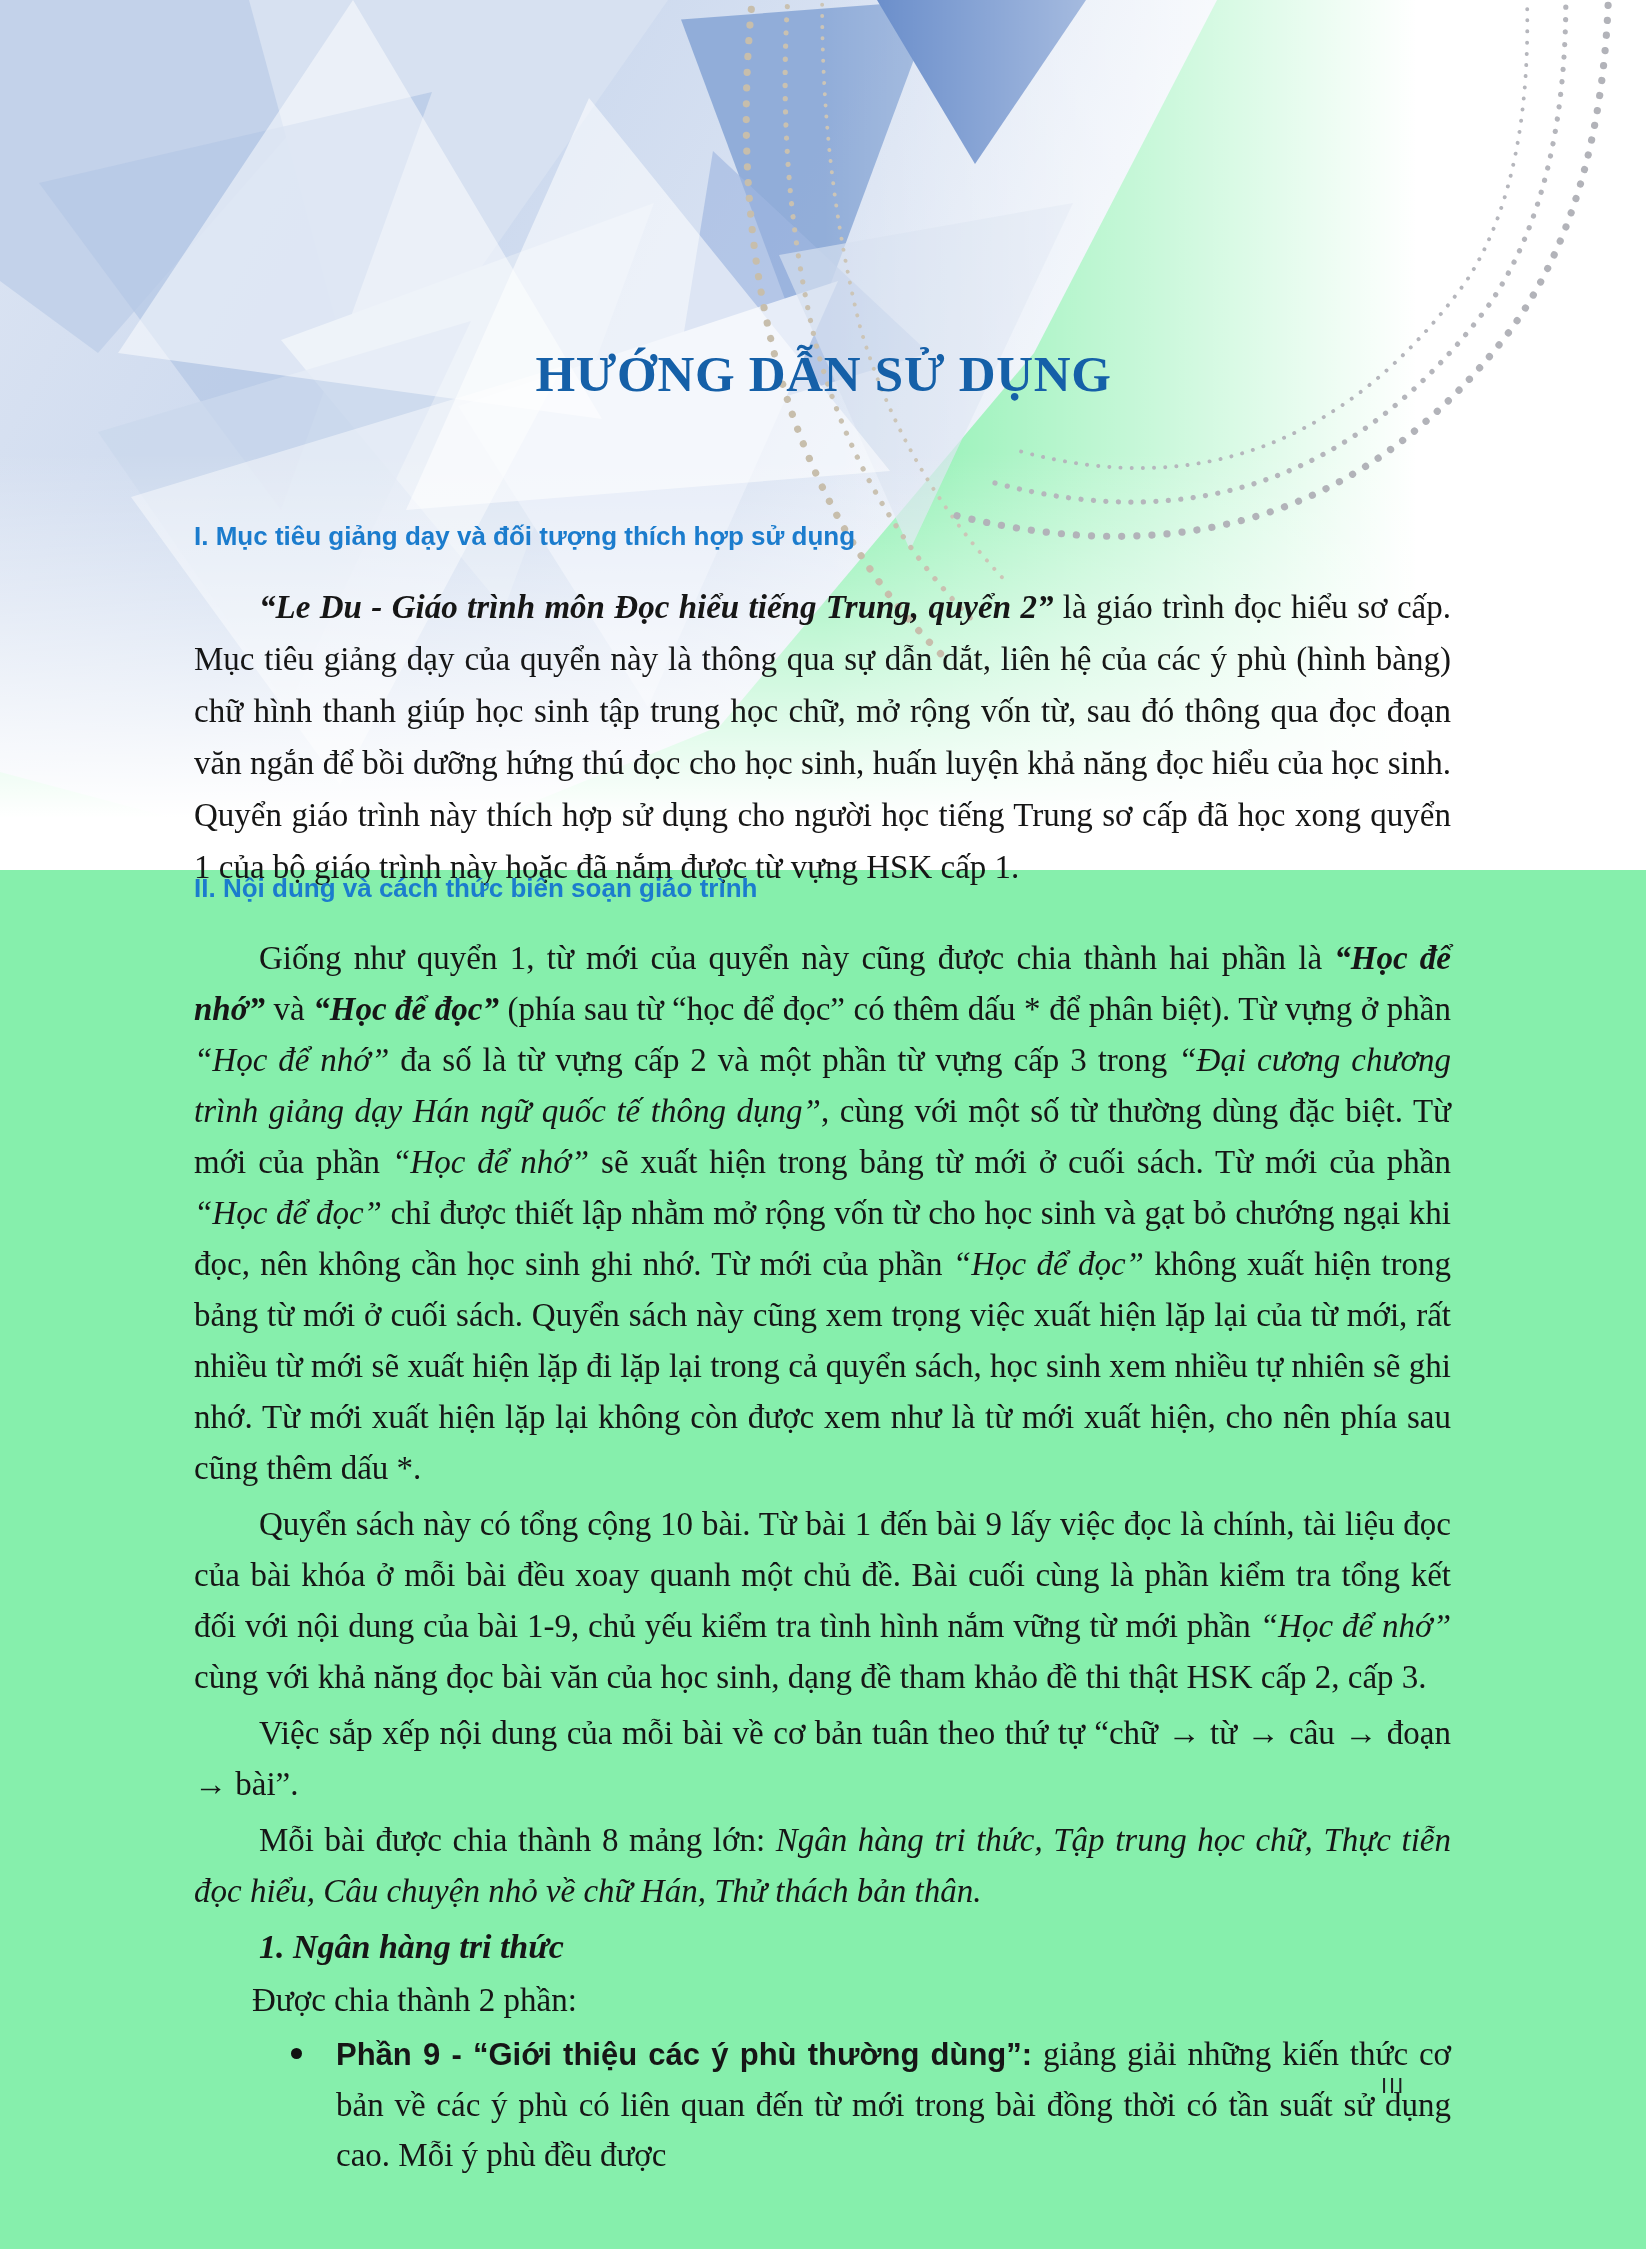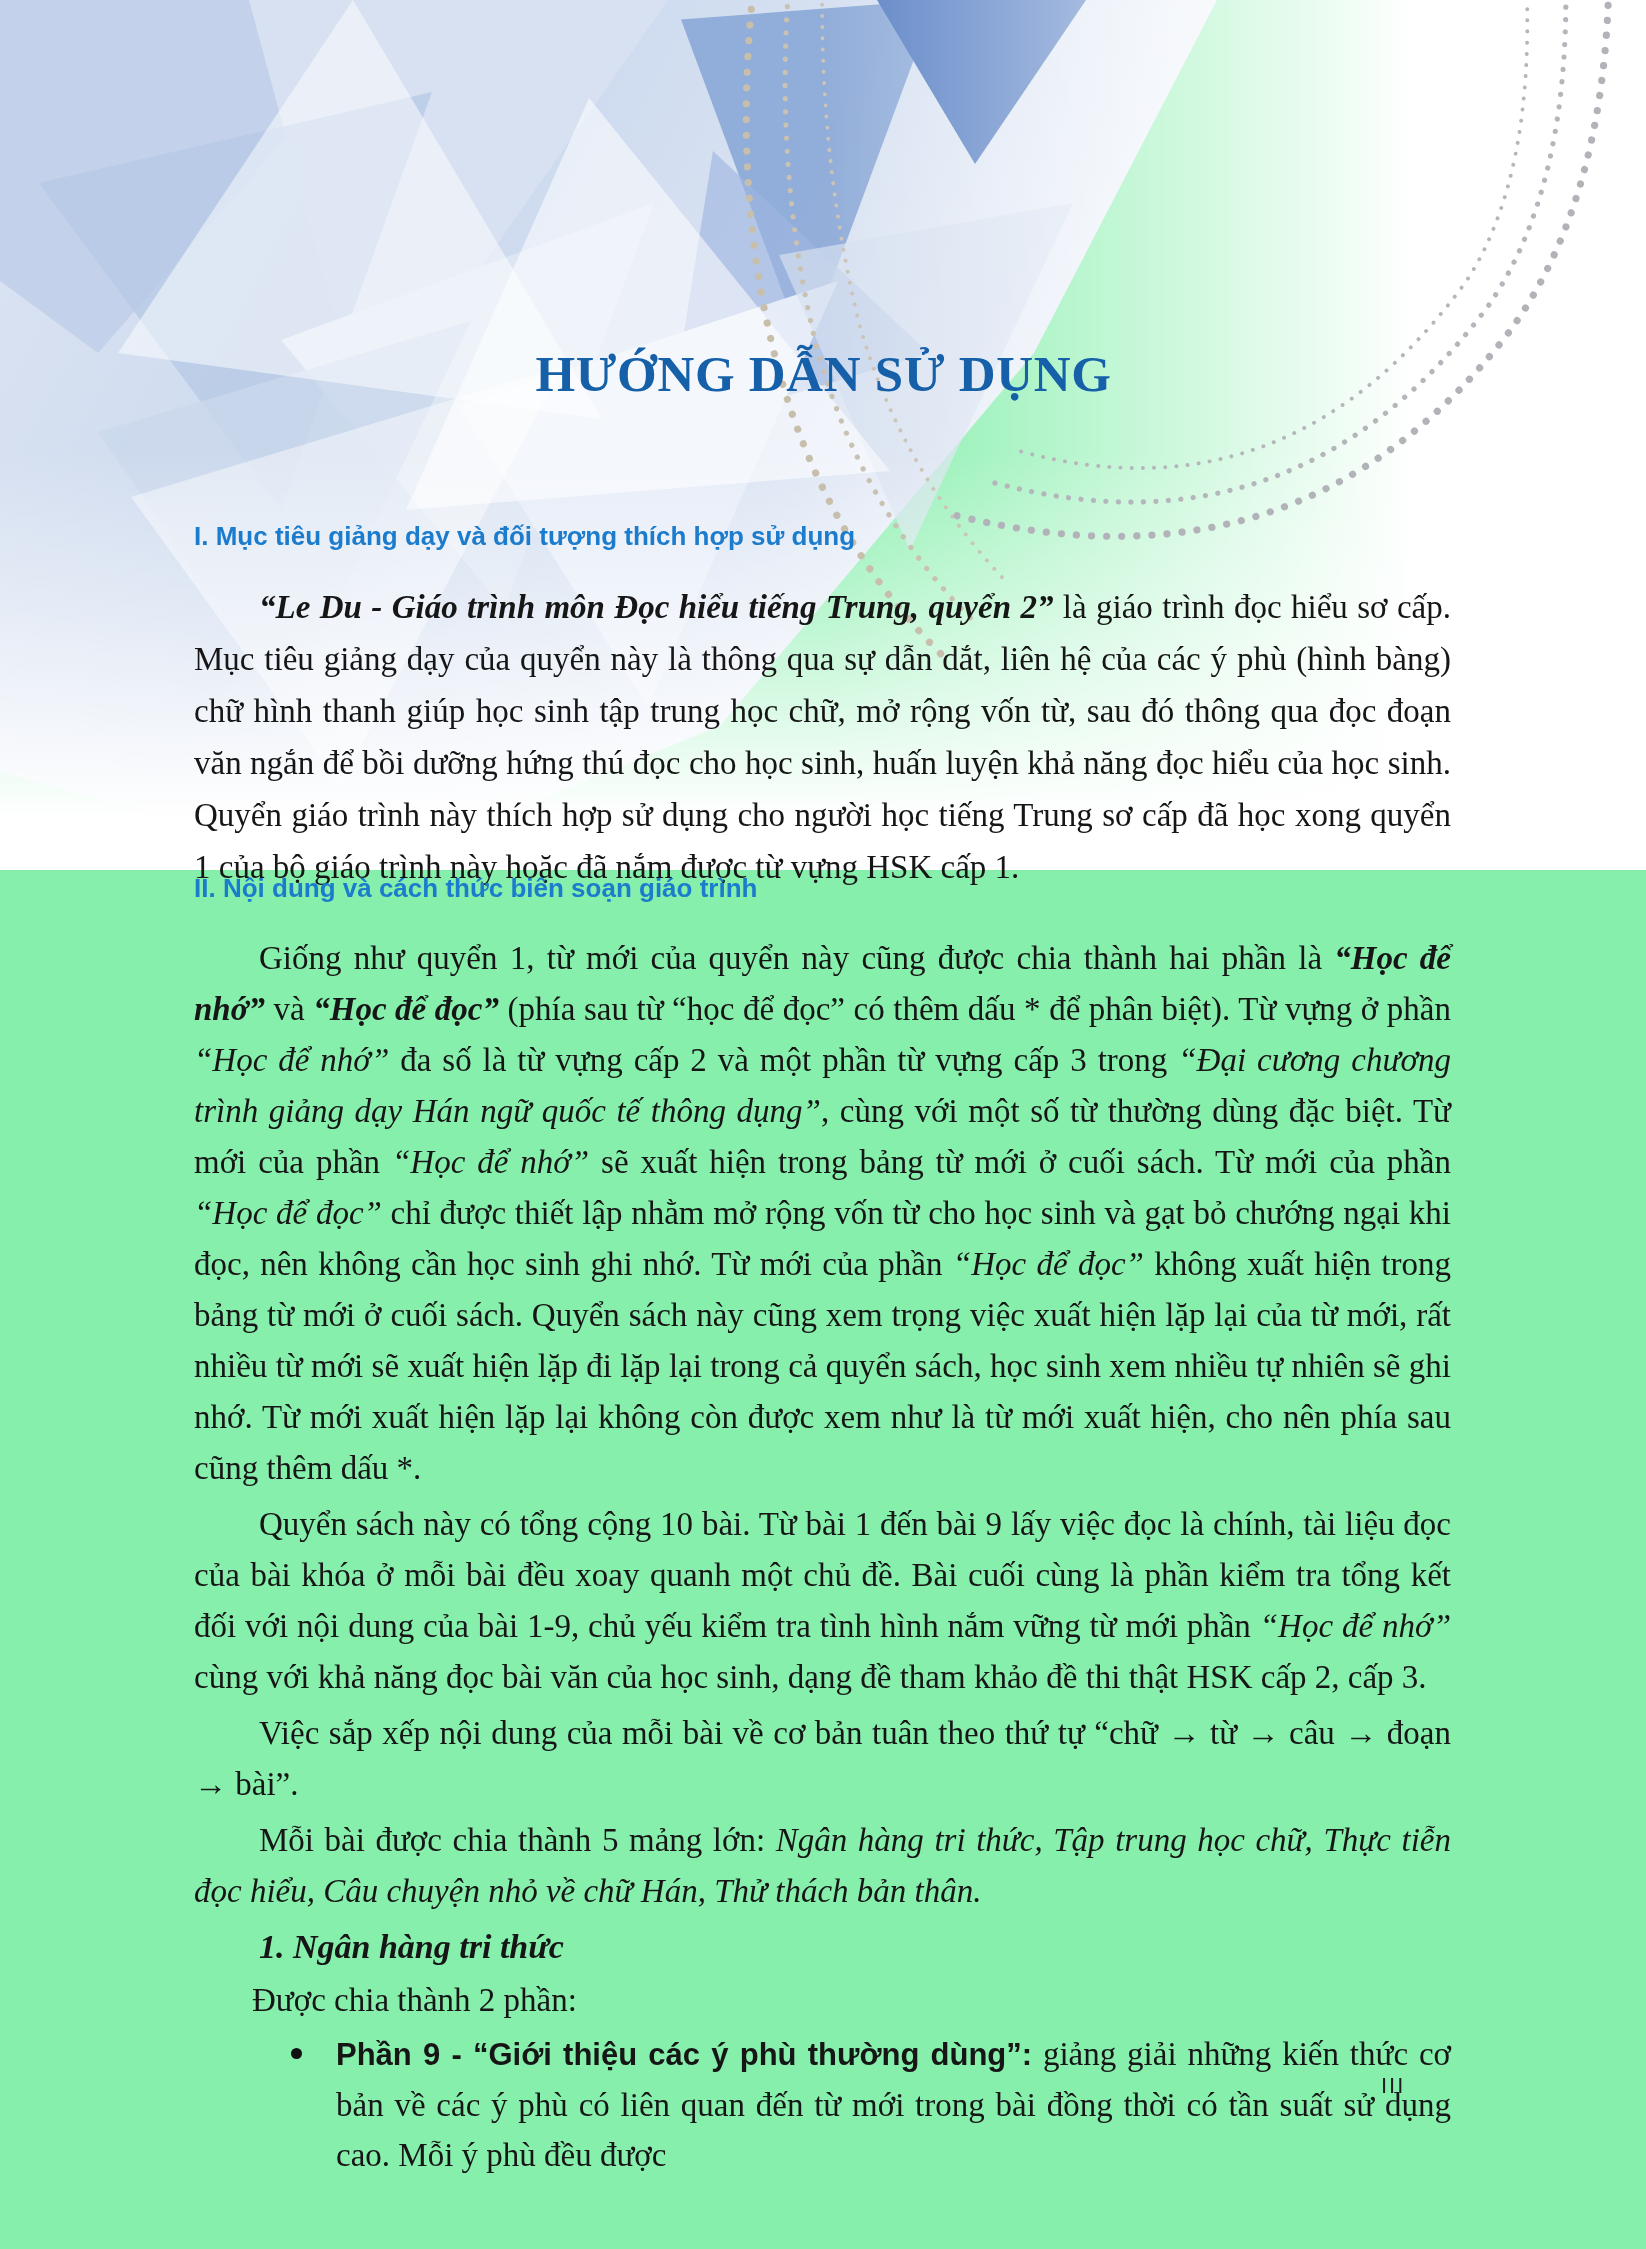--- a/index.html
+++ b/index.html
@@ -124,21 +124,21 @@
   <div class="section sec1">
     <h2 class="sec-heading">I. Mục tiêu giảng dạy và đối tượng thích hợp sử dụng</h2>
     <p class="body-p"><span class="run-bi">“Le Du - Giáo trình môn Đọc hiểu tiếng Trung, quyển 2”</span><span class="run-n"> là giáo trình đọc hiểu sơ cấp. Mục tiêu giảng dạy của quyển này là thông qua sự dẫn dắt, liên hệ của các ý phù (hình bàng) chữ hình thanh giúp học sinh tập trung học chữ, mở rộng vốn từ, sau đó thông qua đọc đoạn văn ngắn để bồi dưỡng hứng thú đọc cho học sinh, huấn luyện khả năng đọc hiểu của học sinh. Quyển giáo trình này thích hợp sử dụng cho người học tiếng Trung sơ cấp đã học xong quyển 1 của bộ giáo trình này hoặc đã nắm được từ vựng HSK cấp 1.</span></p>
   </div>
 
   <div class="section sec2">
     <h2 class="sec-heading">II. Nội dung và cách thức biên soạn giáo trình</h2>
     <p class="body-p"><span class="run-n">Giống như quyển 1, từ mới của quyển này cũng được chia thành hai phần là </span><span class="run-bi">“Học để nhớ”</span><span class="run-n"> và </span><span class="run-bi">“Học để đọc”</span><span class="run-n"> (phía sau từ “học để đọc” có thêm dấu * để phân biệt). Từ vựng ở phần </span><span class="run-i">“Học để nhớ”</span><span class="run-n"> đa số là từ vựng cấp 2 và một phần từ vựng cấp 3 trong </span><span class="run-i">“Đại cương chương trình giảng dạy Hán ngữ quốc tế thông dụng”</span><span class="run-n">, cùng với một số từ thường dùng đặc biệt. Từ mới của phần </span><span class="run-i">“Học để nhớ”</span><span class="run-n"> sẽ xuất hiện trong bảng từ mới ở cuối sách. Từ mới của phần </span><span class="run-i">“Học để đọc”</span><span class="run-n"> chỉ được thiết lập nhằm mở rộng vốn từ cho học sinh và gạt bỏ chướng ngại khi đọc, nên không cần học sinh ghi nhớ. Từ mới của phần </span><span class="run-i">“Học để đọc”</span><span class="run-n"> không xuất hiện trong bảng từ mới ở cuối sách. Quyển sách này cũng xem trọng việc xuất hiện lặp lại của từ mới, rất nhiều từ mới sẽ xuất hiện lặp đi lặp lại trong cả quyển sách, học sinh xem nhiều tự nhiên sẽ ghi nhớ. Từ mới xuất hiện lặp lại không còn được xem như là từ mới xuất hiện, cho nên phía sau cũng thêm dấu *.</span></p>
     <p class="body-p"><span class="run-n">Quyển sách này có tổng cộng 10 bài. Từ bài 1 đến bài 9 lấy việc đọc là chính, tài liệu đọc của bài khóa ở mỗi bài đều xoay quanh một chủ đề. Bài cuối cùng là phần kiểm tra tổng kết đối với nội dung của bài 1-9, chủ yếu kiểm tra tình hình nắm vững từ mới phần </span><span class="run-i">“Học để nhớ”</span><span class="run-n"> cùng với khả năng đọc bài văn của học sinh, dạng đề tham khảo đề thi thật HSK cấp 2, cấp 3.</span></p>
     <p class="body-p"><span class="run-n">Việc sắp xếp nội dung của mỗi bài về cơ bản tuân theo thứ tự “chữ → từ → câu → đoạn → bài”.</span></p>
-    <p class="body-p"><span class="run-n">Mỗi bài được chia thành 5 mảng lớn: </span><span class="run-i">Ngân hàng tri thức, Tập trung học chữ, Thực tiễn đọc hiểu, Câu chuyện nhỏ về chữ Hán, Thử thách bản thân.</span></p>
+    <p class="body-p"><span class="run-n">Mỗi bài được chia thành 8 mảng lớn: </span><span class="run-i">Ngân hàng tri thức, Tập trung học chữ, Thực tiễn đọc hiểu, Câu chuyện nhỏ về chữ Hán, Thử thách bản thân.</span></p>
 
     <h3 class="sub-heading">1. Ngân hàng tri thức</h3>
     <p class="sub-intro">Được chia thành 2 phần:</p>
     <ul class="bullet-list">
       <li class="bullet-item">
         <span class="bullet-lead">Phần 9 - “Giới thiệu các ý phù thường dùng”:</span><span><span class="run-n"> giảng giải những kiến thức cơ bản về các ý phù có liên quan đến từ mới trong bài đồng thời có tần suất sử dụng cao. Mỗi ý phù đều được</span></span>
       </li>
     </ul>
   </div>
 

